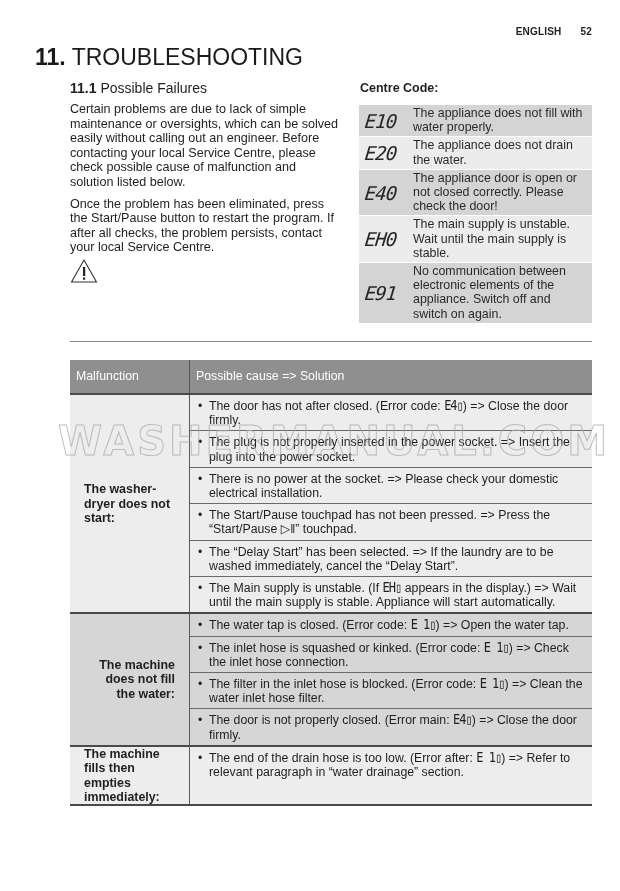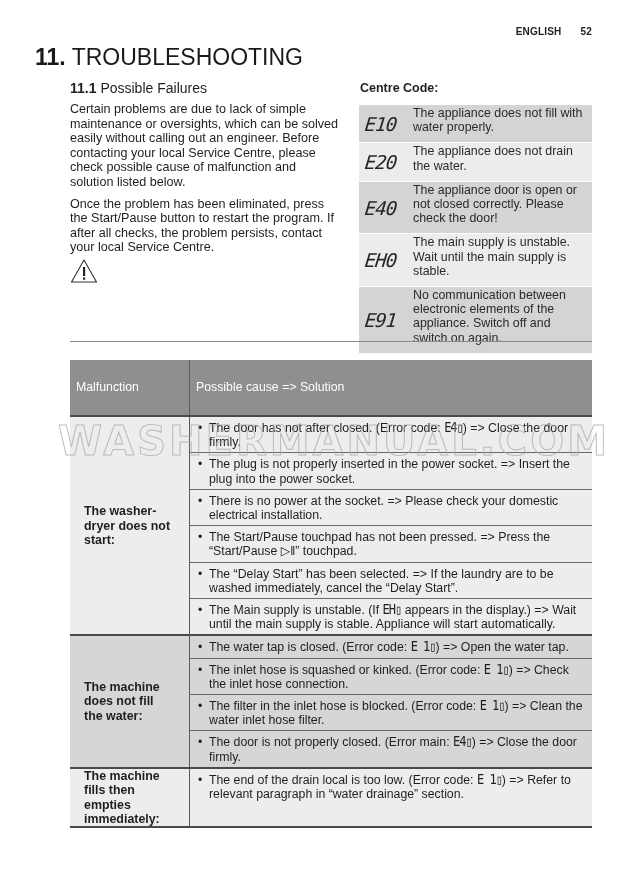--- a/index.html
+++ b/index.html
@@ -46,35 +46,35 @@
   .alarm-row { display: flex; align-items: center; border-bottom: 1px solid #ffffff; }
   .alarm-row.dark { background: #d4d4d4; }
   .alarm-row.light { background: #ececec; }
   .alarm-code {
     width: 48px; flex: none; padding-left: 6px;
     font-family: "DejaVu Sans Mono", monospace; font-style: italic;
     font-size: 19px; letter-spacing: -1px; color: #262626;
     transform: skewX(-6deg); font-weight: normal;
   }
   .alarm-desc {
-    font-size: 12.4px; line-height: 14.2px; padding: 1px 4px 8px 0; color: #2a2a2a;
+    font-size: 12.4px; line-height: 14.2px; padding: 1px 4px 2px 0; color: #2a2a2a;
   }
 
   .divider {
     position: absolute; left: 70px; top: 341px; width: 522px;
     height: 1px; background: #8a8a8a;
   }
 
   .trouble-table {
     position: absolute; left: 70px; top: 360px; width: 522px;
     border-collapse: collapse; font-size: 12.3px; line-height: 14.2px;
   }
   .trouble-table th {
     background: #8f8f8f; color: #ffffff; font-weight: normal; text-align: left;
-    padding: 20px 6px; height: 15px; border-bottom: 2px solid #4a4a4a;
+    padding: 9px 6px; height: 15px; border-bottom: 2px solid #4a4a4a;
   }
   .trouble-table th.col1 { width: 107px; border-right: 1px solid #5a5a5a; }
   .trouble-table td { vertical-align: top; }
   .trouble-table td.malf {
     font-weight: bold; padding: 0 14px; vertical-align: middle;
     border-right: 1px solid #5a5a5a; font-size: 12.4px; line-height: 14.4px;
   }
   .group-light td { background: #ededed; }
   .group-dark td { background: #d6d6d6; }
   .trouble-table td.cause {
@@ -205,21 +205,21 @@
       </tr>
       <tr class="group-light group-end">
         <td class="cause">
           <div class="bullet">
             <span class="dot">•</span>
             <span><span>The Main supply is unstable. (If </span><span class="seg">EH▯</span><span> appears in the display.) =&gt; Wait until the main supply is stable. Appliance will start automatically.</span></span>
           </div>
         </td>
       </tr>
       <tr class="group-dark">
-        <td class="malf" rowspan="4" style="border-bottom: 2px solid rgb(74, 74, 74);">The machine does not fill the water:</td>
+        <td class="malf" rowspan="4" style="border-bottom: 2px solid rgb(74, 74, 74); text-align: right;">The machine does not fill the water:</td>
         <td class="cause">
           <div class="bullet">
             <span class="dot">•</span>
             <span><span>The water tap is closed. (Error code: </span><span class="seg">E 1▯</span><span>) =&gt; Open the water tap.</span></span>
           </div>
         </td>
       </tr>
       <tr class="group-dark">
         <td class="cause">
           <div class="bullet">
@@ -242,20 +242,20 @@
             <span class="dot">•</span>
             <span><span>The door is not properly closed. (Error main: </span><span class="seg">E4▯</span><span>) =&gt; Close the door firmly.</span></span>
           </div>
         </td>
       </tr>
       <tr class="group-light group-end">
         <td class="malf" rowspan="1" style="border-bottom: 2px solid rgb(74, 74, 74);">The machine fills then empties immediately:</td>
         <td class="cause">
           <div class="bullet">
             <span class="dot">•</span>
-            <span><span>The end of the drain local is too low. (Error code: </span><span class="seg">E 1▯</span><span>) =&gt; Refer to relevant paragraph in “water drainage” section.</span></span>
+            <span><span>The end of the drain hose is too low. (Error after: </span><span class="seg">E 1▯</span><span>) =&gt; Refer to relevant paragraph in “water drainage” section.</span></span>
           </div>
         </td>
       </tr>
     </tbody>
 </table>
 
 <div class="watermark">WASHERMANUAL.COM</div>
 
 </body></html>

